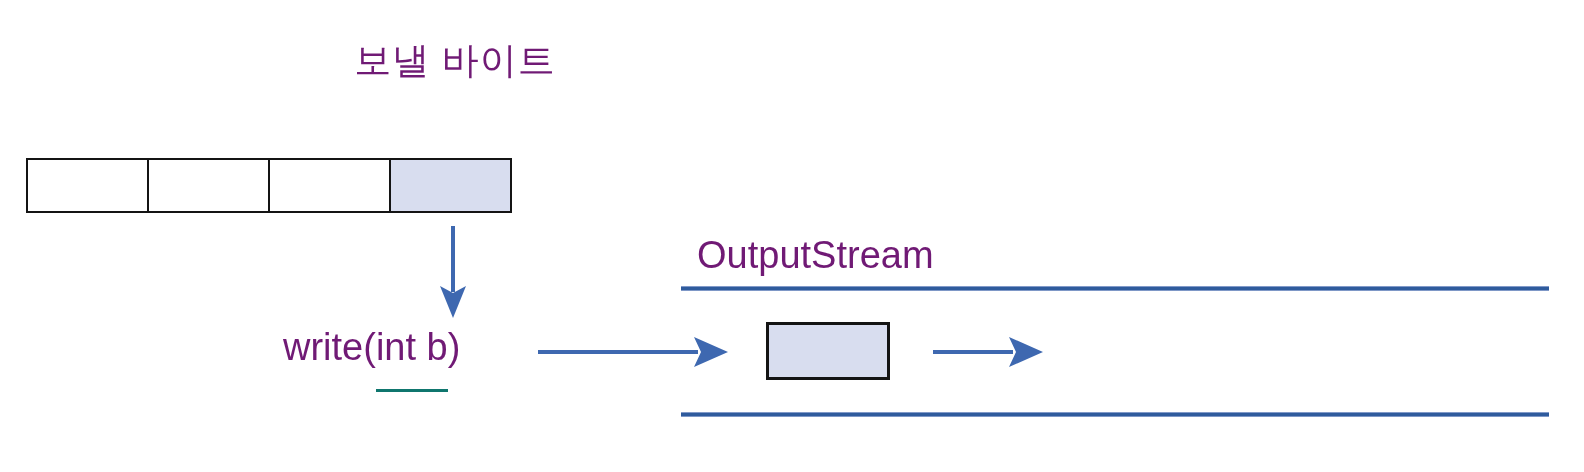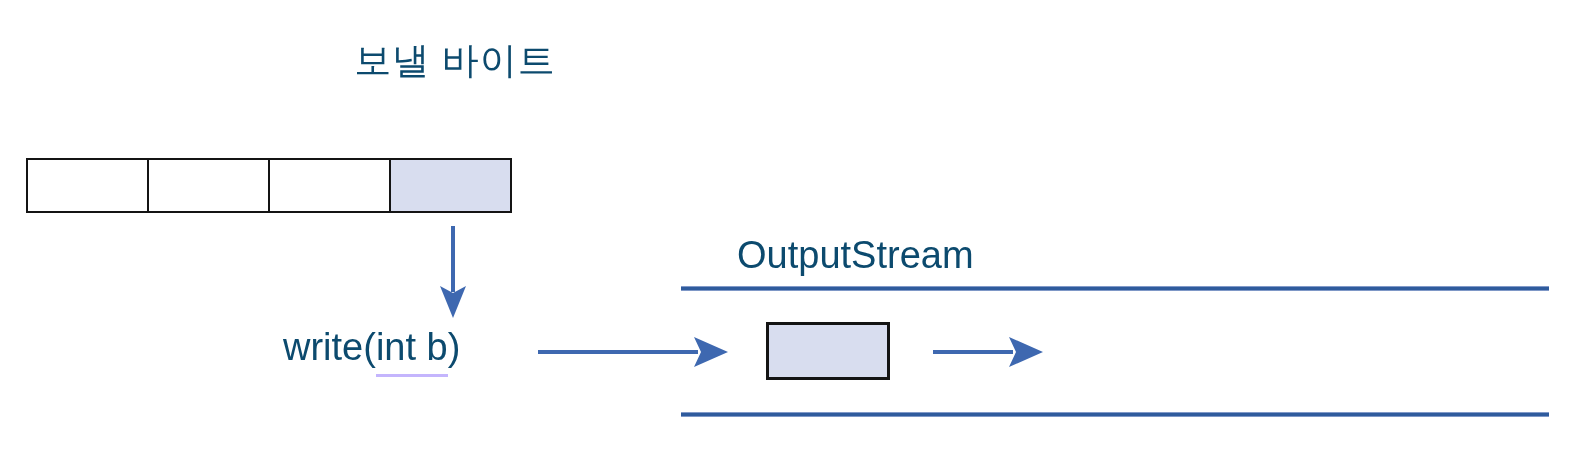--- a/index.html
+++ b/index.html
@@ -12,21 +12,21 @@
     width: 1584px;
     height: 472px;
     background: #ffffff;
     font-family: "Liberation Sans", sans-serif;
     color: #1c1c1c;
     overflow: hidden;
   }
   .label {
     position: absolute;
     white-space: nowrap;
-    color: #0c4a6e;
+    color: #701a75;
   }
   .korean-label {
     left: 320px; top: 36px;
     width: 270px;
     text-align: center;
     font-size: 37px;
     letter-spacing: 1px;
   }
   .byte-label {
     left: 320px; top: 97px;
@@ -52,28 +52,27 @@
 
   .arrow-svg { position: absolute; overflow: visible; }
 
   .write-label {
     position: absolute;
     left: 283px; top: 326px;
     font-size: 38px;
   }
   .write-label .param {
     display: inline-block;
-    border-bottom: 3px solid #c4b5fd;
-    padding-bottom: 5px;
+    border-bottom: 3px solid #0f766e;
+    padding-bottom: 20px;
   }
   .outputstream-label {
     position: absolute;
     left: 697px; top: 234px;
     font-size: 38px;
-    margin-left: 40px;
   }
   .stream-line {
     position: absolute;
     left: 681px;
     width: 868px;
     height: 5px;
     background: linear-gradient(180deg, #aab9de 0%, #2f5b9d 30%, #2f5b9d 72%, #aab9de 100%);
   }
   .stream-line.top { top: 286px; }
   .stream-line.bottom { top: 412px; }

